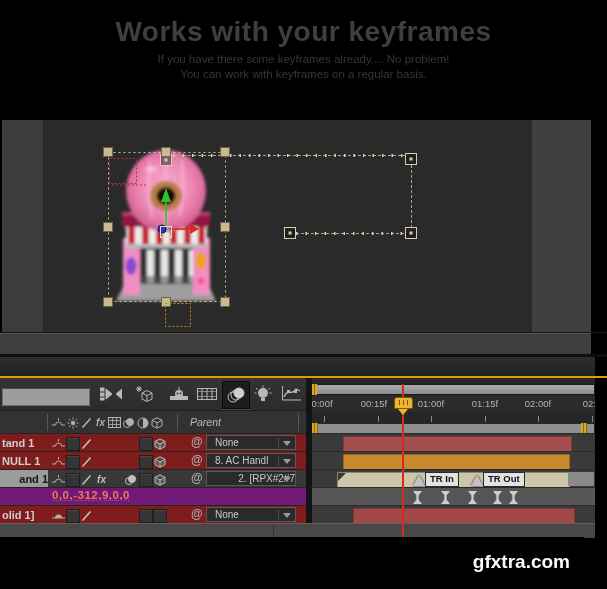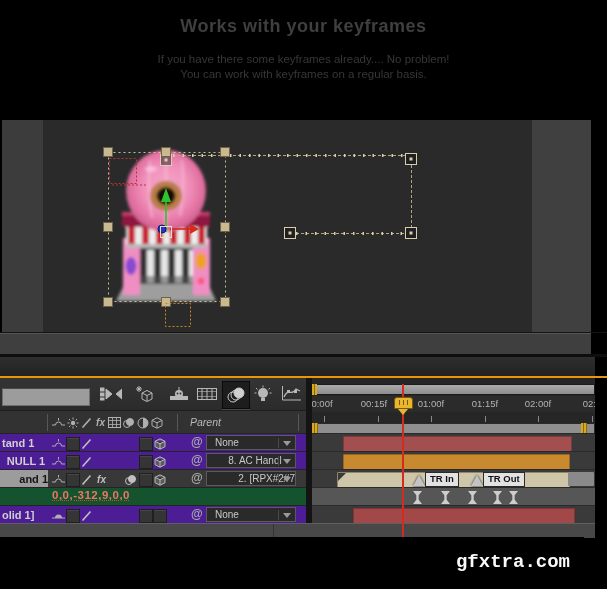--- a/index.html
+++ b/index.html
@@ -1,38 +1,38 @@
 <!DOCTYPE html>
 <html><head>
 <meta charset="utf-8">
 <style>
   html,body{margin:0;padding:0;background:#000;}
   .screen{position:relative;width:607px;height:589px;background:#000;overflow:hidden;
           font-family:"Liberation Sans",sans-serif;}
   .abs{position:absolute;}
   
-  .hd-title{left:0;right:0;top:16px;text-align:center;font-size:18px;font-weight:600;color:#3f3f3f;letter-spacing:.5px;}
+  .hd-title{left:0;right:0;top:16px;text-align:center;font-size:28px;font-weight:600;color:#3f3f3f;letter-spacing:.5px;}
   .hd-sub{left:0;right:0;text-align:center;font-size:11.5px;color:#373737;}
   
   .bar1{left:0;top:333px;width:591px;height:21px;background:#3f3f3f;border-top:1px solid #555;}
   .bar2{left:0;top:357px;width:595px;height:19px;background:linear-gradient(#2e2e2e,#222);}
   .orange-line{left:0;top:376px;width:607px;height:2px;}
   
   .tl{left:0;top:378px;width:607px;height:159px;background:#000;}
   .tl-left{left:0;top:0;width:306px;height:145px;background:#2d2d2d;}
   .tl-toolbar{left:0;top:0;width:306px;height:32px;background:linear-gradient(#343434,#2b2b2b);}
   .searchbox{left:2px;top:10px;width:86px;height:16px;background:#9c9c9c;border:1px solid #6f6f6f;border-top-color:#4a4a4a;}
   .tbtn{top:3px;width:26px;height:26px;display:flex;align-items:center;justify-content:center;}
   .tbtn.active{background:#1d1d1d;border:1px solid #0a0a0a;box-shadow:0 1px 0 #4a4a4a;}
   .tl-colhdr{left:0;top:32px;width:306px;height:23px;background:#323232;border-top:1px solid #1e1e1e;}
   .vdiv{top:3px;width:1px;height:17px;background:#585858;}
   .parent-lbl{font-size:10.5px;color:#b8b8b8;top:5px;}
   .colicon{top:5px;width:13px;height:13px;display:flex;align-items:center;justify-content:center;}
   
-  .row{left:0;width:306px;height:18px;border-top:1px solid #242424;background:#4c1d95;}
+  .row{left:0;width:306px;height:18px;border-top:1px solid #242424;background:#7f1d1d;}
   .rowname{left:0;top:0;width:48px;height:18px;line-height:18px;font-size:11px;font-weight:bold;color:#cfcfcf;padding-left:2px;overflow:hidden;white-space:nowrap;}
   .rowname.sel{background:#9c9c9c;color:#141414;width:46px;}
   .swbox{top:3px;width:12px;height:12px;background:#353535;border:1px solid #1f1f1f;box-shadow:inset 0 1px 0 #464646;}
   .swicon{top:3px;width:13px;height:13px;display:flex;align-items:center;justify-content:center;}
   .pickwhip{top:1px;font-size:12px;color:#a8a8a8;font-weight:bold;}
   .dd{left:206px;top:1px;width:90px;height:15px;background:#2a2a2a;border:1px solid #5a5a5a;color:#c9c9c9;font-size:10px;line-height:14px;padding-left:8px;box-sizing:border-box;}
   .dd .arr{position:absolute;right:4px;top:5px;width:0;height:0;border-left:4px solid transparent;border-right:4px solid transparent;border-top:5px solid #9a9a9a;}
   .dd .ddsep{position:absolute;right:16px;top:2px;width:1px;height:10px;background:#4a4a4a;}
   .valtext{left:52px;top:1px;font-size:11.5px;font-weight:bold;color:#ee7565;text-decoration:underline dotted #c05040;letter-spacing:.5px;}
   
@@ -49,21 +49,21 @@
       clip-path:polygon(0 0,100% 0,63% 32%,63% 68%,100% 100%,0 100%,37% 68%,37% 32%);
       filter:drop-shadow(0 0 1px #111);}
   .mk-tri{position:absolute;width:0;height:0;border-left:6px solid transparent;border-right:6px solid transparent;border-bottom:11px solid #c4c4c4;filter:drop-shadow(0 0 1px #222);}
   .mk-box{position:absolute;height:13px;background:#e2e2e2;border:1px solid #2a2a2a;color:#111;font-size:9.5px;line-height:12px;padding:0 4px;font-weight:bold;}
   .cache{position:absolute;top:56px;height:3px;}
   .cti-line{position:absolute;left:402px;top:6px;width:2px;height:153px;background:#d42a20;z-index:30;}
   .cti-head{position:absolute;left:394px;top:19px;width:17px;height:10px;background:#e9b630;border:1px solid #7a5a08;border-radius:3px 3px 1px 1px;z-index:31;}
   .cti-head:after{content:"";position:absolute;left:3px;top:11px;border-left:5px solid transparent;border-right:5px solid transparent;border-top:6px solid #e9b630;}
   .cti-grip{position:absolute;top:2px;width:1px;height:5px;background:#7a5a08;}
   .tl-bottom{left:0;top:145px;width:595px;height:14px;background:#484848;border-top:1px solid #5f5f5f;}
-  .ftr{left:0;top:537px;width:584px;height:52px;background:#000;font-family:Liberation Mono, monospace;}
+  .ftr{left:0;top:537px;width:584px;height:52px;background:#000;}
   .wm{right:14px;top:14px;font-size:19px;font-weight:bold;color:#fafafa;}
 </style>
 </head>
 <body>
 
 <div class="screen">
 
   <div>
     <div class="abs hd-title">Works with your keyframes</div>
     <div class="abs hd-sub" style="top:53px;">If you have there some keyframes already.... No problem!</div>
@@ -322,21 +322,21 @@
       <div class="abs swbox" style="left:139px;"></div>
       <div class="abs swicon" style="left:153px;">
           <svg width="12" height="12">
             <path d="M6,0.8 L11,3.3 V8.7 L6,11.2 L1,8.7 V3.3 Z M1,3.3 L6,5.8 L11,3.3 M6,5.8 V11.2" stroke="#b8b8b8" fill="#5a5a5a"></path>
           </svg>
         </div>
       <div class="abs pickwhip" style="left:191px;">@</div>
       <div class="abs dd"><span>None</span><span class="ddsep"></span><span class="arr"></span></div>
     </div>
 
-    <div class="abs row" style="top:73px;text-align:center;">
+    <div class="abs row" style="top:73px;">
       <div class="abs rowname">NULL 1</div>
       <div class="abs swicon" style="left:52px;">
           <svg width="13" height="11">
             <path d="M0,8 h3.5 a3,3 0 0 1 6,0 H13 M6.5,1 v2.5" stroke="#b0b0b0" fill="none"></path>
           </svg>
         </div>
       <div class="abs swbox" style="left:66px;"></div>
       <div class="abs swicon" style="left:80px;">
           <svg width="11" height="12">
             <path d="M1.5,10.5 L9.5,1.5" stroke="#c0c0c0" stroke-width="1.6"></path>
@@ -377,21 +377,21 @@
       <div class="abs swbox" style="left:139px;"></div>
       <div class="abs swicon" style="left:153px;">
           <svg width="12" height="12">
             <path d="M6,0.8 L11,3.3 V8.7 L6,11.2 L1,8.7 V3.3 Z M1,3.3 L6,5.8 L11,3.3 M6,5.8 V11.2" stroke="#b8b8b8" fill="#5a5a5a"></path>
           </svg>
         </div>
       <div class="abs pickwhip" style="left:191px;">@</div>
       <div class="abs dd"><span>2. [RPX#2#7</span><span class="ddsep"></span><span class="arr"></span></div>
     </div>
 
-    <div class="abs row" style="top:109px;background:#14532d;">
+    <div class="abs row" style="top:109px;background:#701a75;">
       <div class="abs valtext">0,0,-312,9,0,0</div>
     </div>
 
     <div class="abs row" style="top:127px;">
       <div class="abs rowname">olid 1]</div>
       <div class="abs swicon" style="left:52px;">
           <svg width="13" height="11">
             <path d="M0,8 H13" stroke="#b0b0b0" fill="none"></path>
             <path d="M3,8 a3.5,3.5 0 0 1 7,0 z" fill="#b0b0b0"></path>
           </svg>

